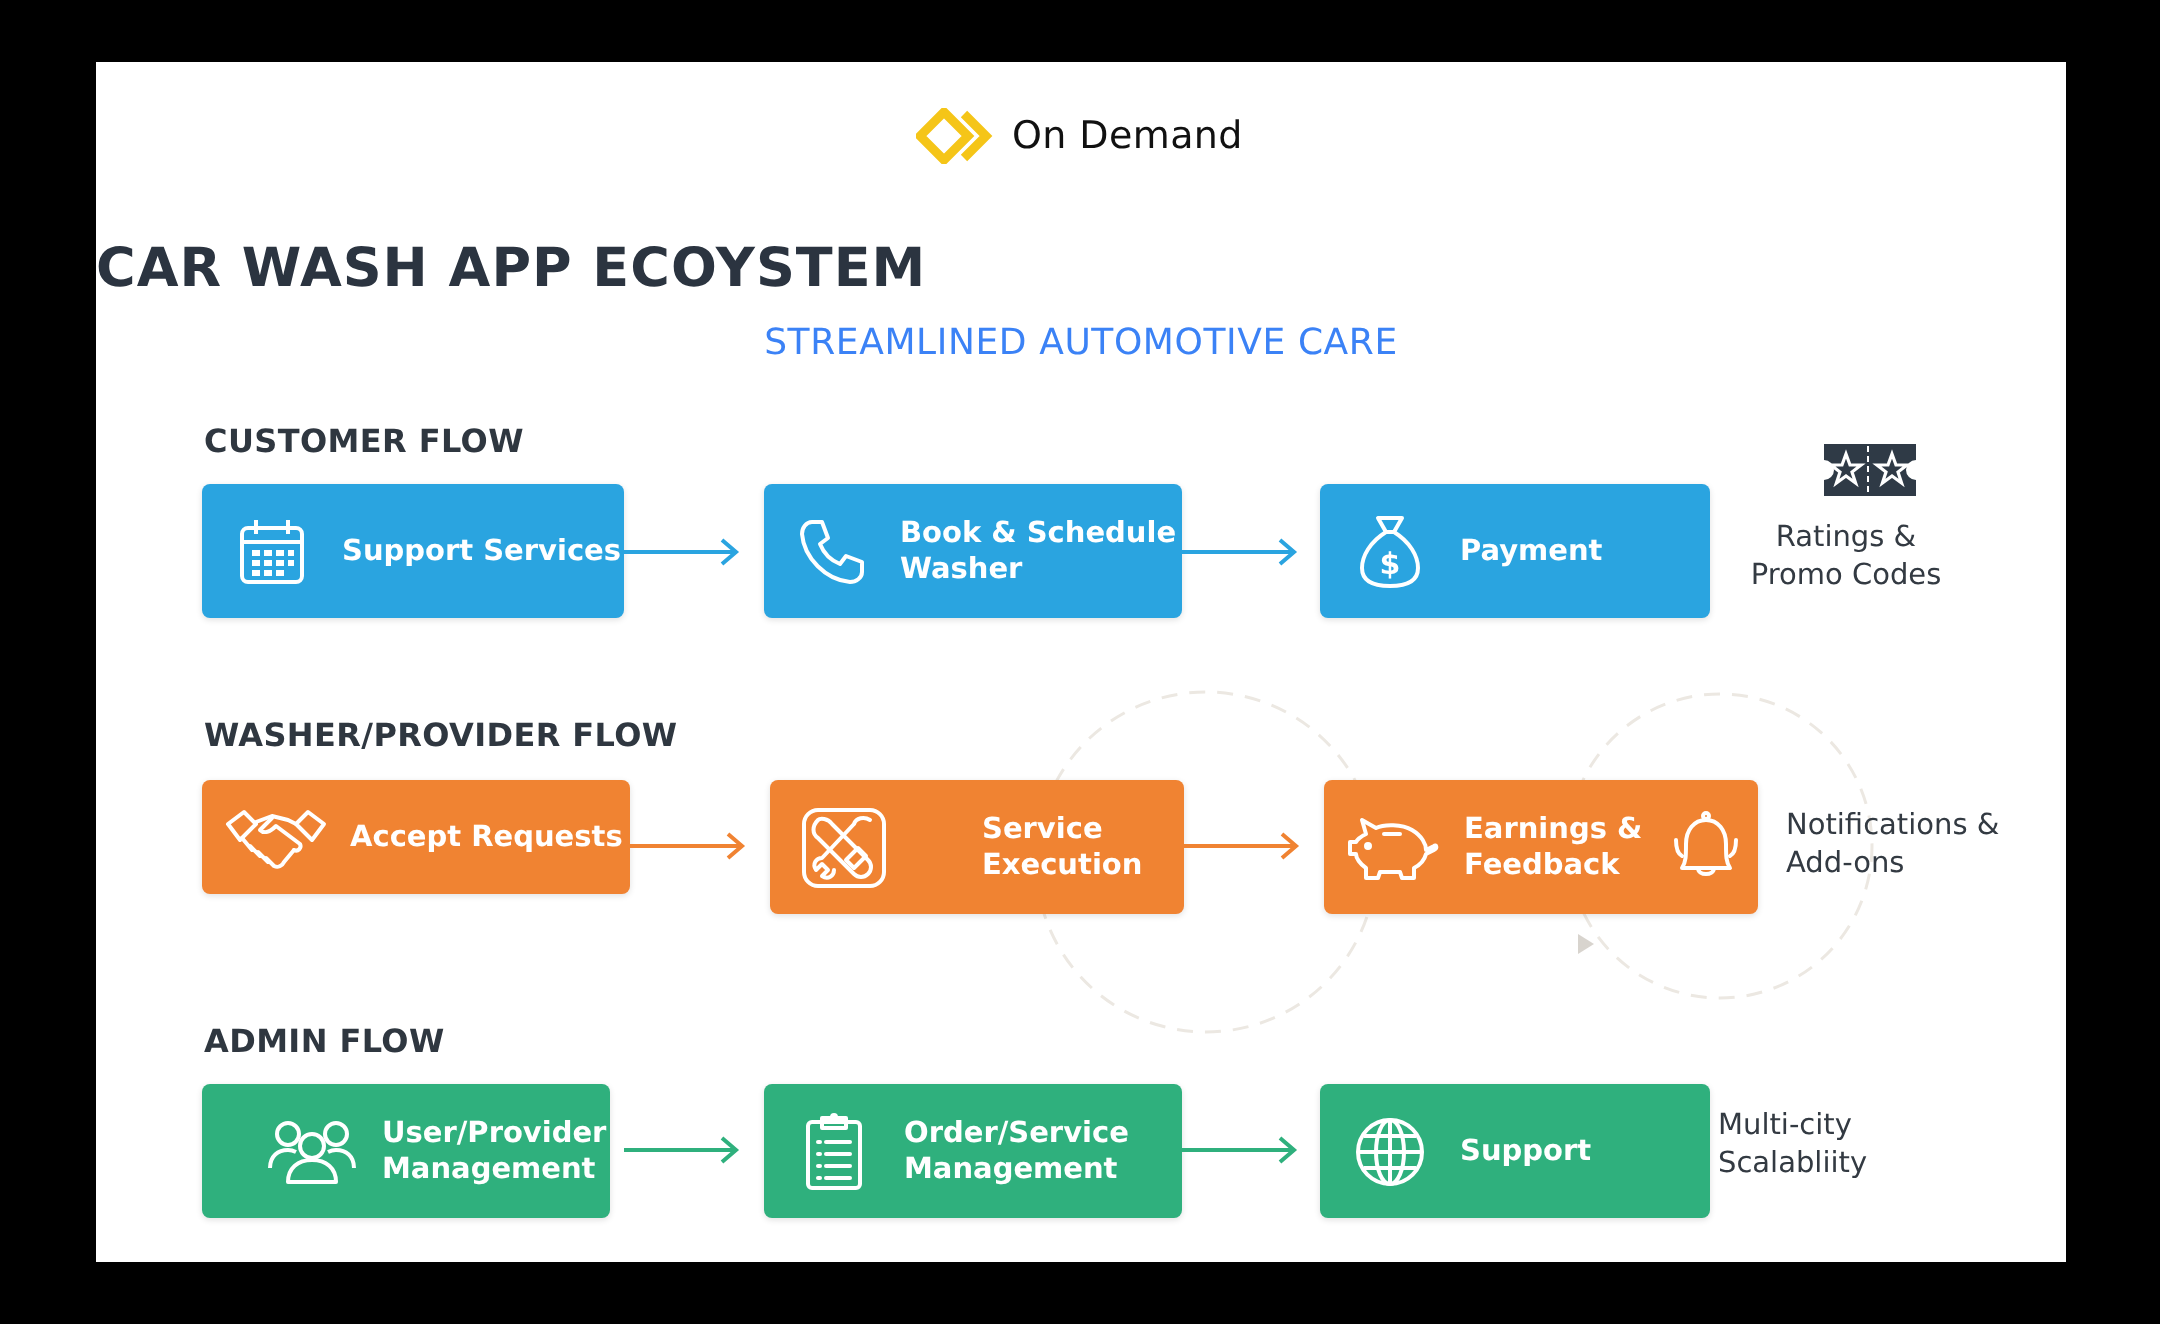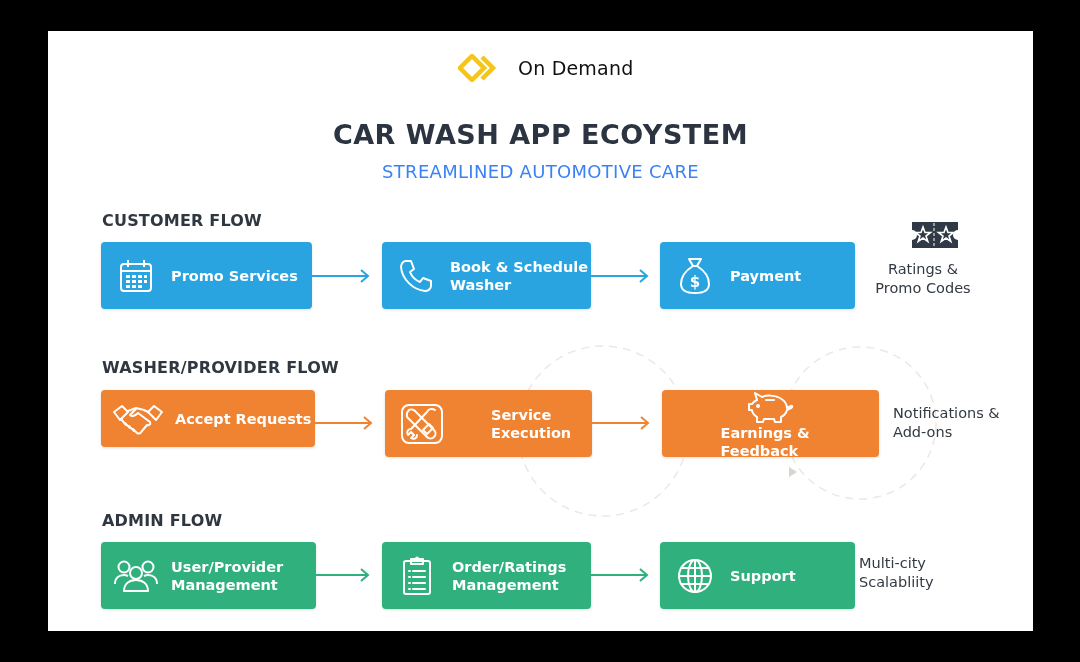--- a/index.html
+++ b/index.html
@@ -5,24 +5,24 @@
     html, body { margin: 0; padding: 0; }
     body {
       width: 1080px; height: 662px; background: #000000; position: relative; overflow: hidden;
       font-family: "Liberation Sans", "DejaVu Sans", sans-serif;
     }
     .card {
       position: absolute; left: 48px; top: 31px; width: 985px; height: 600px;
       background: #ffffff; overflow: hidden;
     }
     .abs { position: absolute; }
-    .brand { left: 410px; top: 22px; height: 30px; display: flex; align-items: center; gap: 20px; }
+    .brand { left: 410px; top: 22px; height: 30px; display: flex; align-items: center; gap: 8px; }
     .brand-text { font-family: "DejaVu Sans", sans-serif; font-size: 19px; color: #111111; letter-spacing: 0.2px; }
     .title {
-      left: 0; width: 985px; top: 88px; text-align: center;
+      left: 0; width: 985px; top: 88px; text-align: left;
       font-family: "DejaVu Sans", sans-serif; font-weight: bold; font-size: 27px; color: #2b3440; letter-spacing: 0.5px;
     }
     .subtitle {
       left: 0; width: 985px; top: 130px; text-align: center;
       font-family: "DejaVu Sans", sans-serif; font-size: 18px; color: #3b82f6; letter-spacing: 0.3px;
     }
     .section-label {
       font-family: "DejaVu Sans", sans-serif; font-weight: bold; font-size: 16px; color: #2f3740; letter-spacing: 0.2px;
     }
     .box {
@@ -80,21 +80,21 @@
           <rect x="8" y="22" width="4" height="3"></rect>
             <rect x="14" y="22" width="4" height="3"></rect>
             <rect x="20" y="22" width="4" height="3"></rect>
             <rect x="26" y="22" width="3" height="3"></rect>
           <rect x="8" y="27" width="4" height="3"></rect>
             <rect x="14" y="27" width="4" height="3"></rect>
             <rect x="20" y="27" width="4" height="3"></rect>
         </g>
       </svg>
     </span>
-    <span class="lbl">Promo Services</span>
+    <span class="lbl">Support Services</span>
   </div>
 
   <svg class="arrow" style="left:264px; top:236px;" width="60" height="18">
     <line x1="0" y1="9" x2="56" y2="9" stroke="#2aa4e0" stroke-width="2"></line>
     <path d="M49 3 L56 9 L49 15" fill="none" stroke="#2aa4e0" stroke-width="2"></path>
   </svg>
 
   <div class="box blue" style="left:334px; top:211px; width:209px; height:67px;">
     <span class="ico" style="width:68px;">
       <svg width="36" height="36" viewBox="0 0 36 36" fill="none" stroke="#fff" stroke-width="2" stroke-linejoin="round">
@@ -158,21 +158,21 @@
       </svg>
     </span>
     <span class="lbl" style="width:100px;margin-left:32px;">Service Execution</span>
   </div>
 
   <svg class="arrow" style="left:544px; top:383px;" width="60" height="18">
     <line x1="0" y1="9" x2="56" y2="9" stroke="#f08332" stroke-width="2"></line>
     <path d="M49 3 L56 9 L49 15" fill="none" stroke="#f08332" stroke-width="2"></path>
   </svg>
 
-  <div class="box orange" style="left:614px; top:359px; width:217px; height:67px;flex-direction:column;">
+  <div class="box orange" style="left:614px; top:359px; width:217px; height:67px;">
     <span class="ico" style="width:70px;">
       <svg width="48" height="34" viewBox="0 0 48 34" fill="none" stroke="#fff" stroke-width="2" stroke-linejoin="round" stroke-linecap="round">
         <path d="M10 10 L8 3 L15 7 C19 5 28 5 33 8 C38 11 40 15 40 18 L44 16 C45 15 46 17 44 18 L40 20 C39 24 36 26 34 27 L34 32 L28 32 L27 29 L17 29 L16 32 L10 32 L10 27 C7 25 5 22 5 20 L2 20 L2 14 L5 14 C6 12 8 11 10 10 Z"></path>
         <line x1="19" y1="10" x2="27" y2="10"></line>
         <circle cx="11" cy="16" r="1" fill="#fff"></circle>
       </svg>
     </span>
     <span class="lbl" style="width:100px;">Earnings &amp; Feedback</span>
     <span class="ico" style="width:42px;">
       <svg width="40" height="40" viewBox="0 0 40 40" fill="none" stroke="#fff" stroke-width="2" stroke-linejoin="round" stroke-linecap="round">
@@ -181,21 +181,21 @@
         <path d="M16 30 C16 34 24 34 24 30"></path>
         <circle cx="20" cy="4" r="1.5"></circle>
       </svg>
     </span>
   </div>
 
   <div class="side-note" style="left:845px; top:373px; width:130px;">Notifications &amp; Add-ons</div>
 
   <div class="abs section-label" style="left:54px; top:480px;">ADMIN FLOW</div>
 
-  <div class="box green" style="left:53px; top:511px; width:215px; height:67px;">
+  <div class="box green" style="left:53px; top:511px; width:184px; height:67px;padding-left:20px;">
     <span class="ico" style="width:70px;">
       <svg width="48" height="36" viewBox="0 0 48 36" fill="none" stroke="#fff" stroke-width="2" stroke-linejoin="round">
         <circle cx="12" cy="9" r="5.5"></circle>
         <circle cx="36" cy="9" r="5.5"></circle>
         <circle cx="24" cy="15" r="6"></circle>
         <path d="M3 26 C3 20 7 17 12 17 C14 17 15 17.5 16 18"></path>
         <path d="M45 26 C45 20 41 17 36 17 C34 17 33 17.5 32 18"></path>
         <path d="M12 33 C12 26 17 22 24 22 C31 22 36 26 36 33 Z"></path>
       </svg>
     </span>
@@ -216,21 +216,21 @@
         <line x1="8" y1="15" x2="9" y2="15"></line>
           <line x1="12" y1="15" x2="24" y2="15"></line>
         <line x1="8" y1="21" x2="9" y2="21"></line>
           <line x1="12" y1="21" x2="24" y2="21"></line>
         <line x1="8" y1="27" x2="9" y2="27"></line>
           <line x1="12" y1="27" x2="24" y2="27"></line>
         <line x1="8" y1="33" x2="9" y2="33"></line>
           <line x1="12" y1="33" x2="24" y2="33"></line>
       </svg>
     </span>
-    <span class="lbl" style="width:130px;">Order/Ratings Management</span>
+    <span class="lbl" style="width:130px;">Order/Service Management</span>
   </div>
 
   <svg class="arrow" style="left:543px; top:535px;" width="60" height="18">
     <line x1="0" y1="9" x2="56" y2="9" stroke="#2fb07d" stroke-width="2"></line>
     <path d="M49 3 L56 9 L49 15" fill="none" stroke="#2fb07d" stroke-width="2"></path>
   </svg>
 
   <div class="box green" style="left:612px; top:511px; width:195px; height:67px;">
     <span class="ico" style="width:70px;">
       <svg width="38" height="38" viewBox="0 0 38 38" fill="none" stroke="#fff" stroke-width="2">

